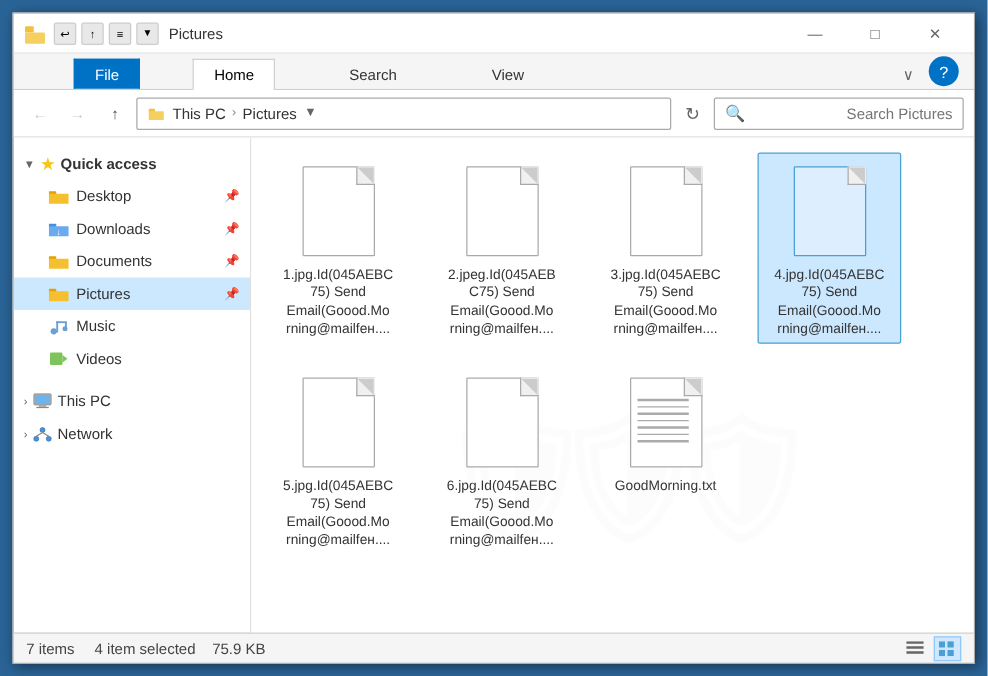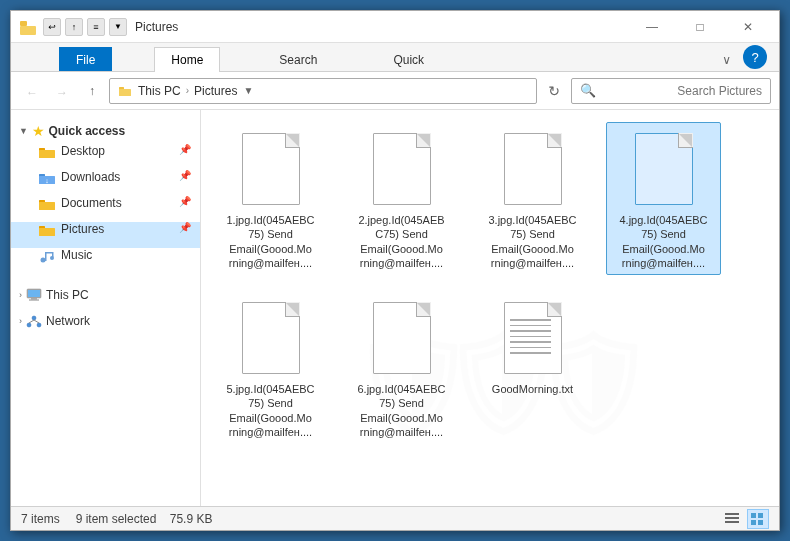--- a/index.html
+++ b/index.html
@@ -203,20 +203,21 @@
     
     .sidebar {
       width: 190px;
       background: #fff;
       border-right: 1px solid #e0e0e0;
       overflow-y: auto;
       padding: 8px 0;
     }
     .sidebar-item {
       display: flex;
+      align-items: center;
       height: 26px;
       padding: 0 8px 0 12px;
       cursor: pointer;
       font-size: 12px;
       color: #333;
       gap: 6px;
     }
     .sidebar-item.active { background: #cce8ff; }
     .sidebar-icon {
       width: 16px;
@@ -392,21 +393,21 @@
       <button class="title-btn">□</button>
       <button class="title-btn close">✕</button>
     </div>
   </div>
 
   <div class="ribbon">
     <div class="ribbon-tabs">
       <div class="ribbon-tab file">File</div>
       <div class="ribbon-tab active">Home</div>
       <div class="ribbon-tab">Search</div>
-      <div class="ribbon-tab">Quick</div>
+      <div class="ribbon-tab">View</div>
       <div style="flex:1"></div>
       <div style="font-size:12px;color:#666;padding:4px 8px;cursor:pointer;display:flex;align-items:center;">∨</div>
       <div style="width:24px;height:24px;background:#0072c6;border-radius:50%;color:white;display:flex;align-items:center;justify-content:center;font-size:13px;cursor:pointer;margin:2px 4px;">?</div>
     </div>
   </div>
 
   <div class="address-bar">
     <button class="nav-btn disabled" title="Back">←</button>
     <button class="nav-btn disabled" title="Forward">→</button>
     <button class="nav-btn" title="Up">↑</button>
@@ -493,20 +494,29 @@
             <circle cx="4" cy="11" r="2.5" fill="#6a9fd8"></circle>
             <rect x="6" y="3" width="1.5" height="9" fill="#6a9fd8"></rect>
             <rect x="6" y="3" width="7" height="1.5" fill="#6a9fd8"></rect>
             <rect x="13" y="3" width="1.5" height="5" fill="#6a9fd8"></rect>
             <circle cx="13" cy="9" r="2" fill="#6a9fd8"></circle>
           </svg>
         </div>
         <span style="font-size:12px;">Music</span>
       </div>
 
+      <div class="sidebar-item sidebar-indent">
+        <div class="sidebar-icon">
+          <svg width="16" height="14" viewBox="0 0 16 14">
+            <rect x="1" y="2" width="10" height="10" rx="1" fill="#7dc45a"></rect>
+            <polygon points="15,7 11,4 11,10" fill="#7dc45a"></polygon>
+          </svg>
+        </div>
+        <span style="font-size:12px;">Videos</span>
+      </div>
 
       <div style="height:8px;"></div>
 
       <div class="sidebar-section-header">
         <span class="expand-arrow">›</span>
         <div class="sidebar-icon">
           <svg width="16" height="14" viewBox="0 0 16 14">
             <rect x="1" y="1" width="14" height="9" rx="1" fill="#aaa" stroke="#888" stroke-width="0.5"></rect>
             <rect x="2" y="2" width="12" height="7" fill="#6ab4f0"></rect>
             <rect x="5" y="10" width="6" height="1.5" fill="#aaa"></rect>
@@ -602,21 +612,21 @@
           <div class="file-label">GoodMorning.txt</div>
         </div>
 
       </div>
     </div>
   </div>
 
   <div class="status-bar">
     <span>7 items</span>
     <span>
-      <span>9 item selected</span>
+      <span>4 item selected</span>
       &nbsp;&nbsp;
       <span>75.9 KB</span>
     </span>
     <div class="status-right">
       <button class="view-btn" title="Details view">
         <svg width="14" height="12" viewBox="0 0 14 12">
           <rect x="0" y="0" width="14" height="2" fill="#666"></rect>
           <rect x="0" y="4" width="14" height="2" fill="#666"></rect>
           <rect x="0" y="8" width="14" height="2" fill="#666"></rect>
         </svg>

